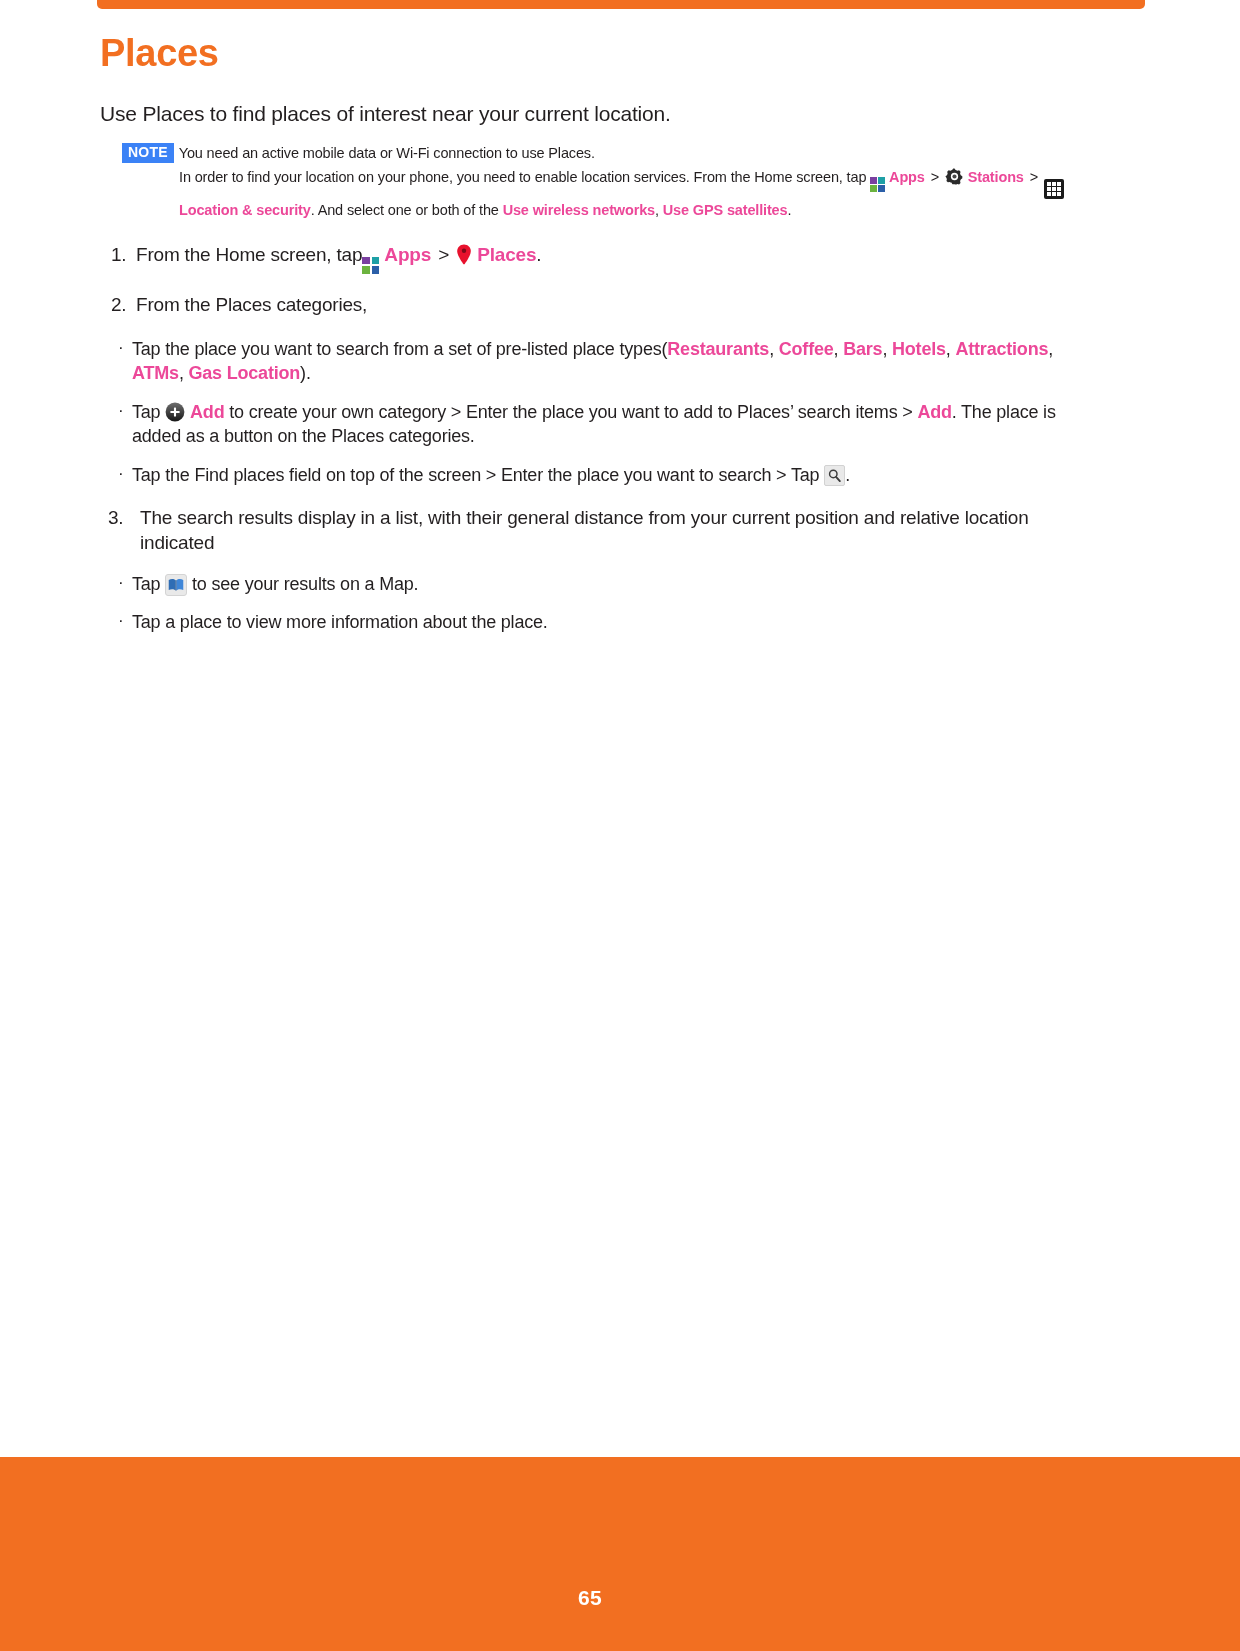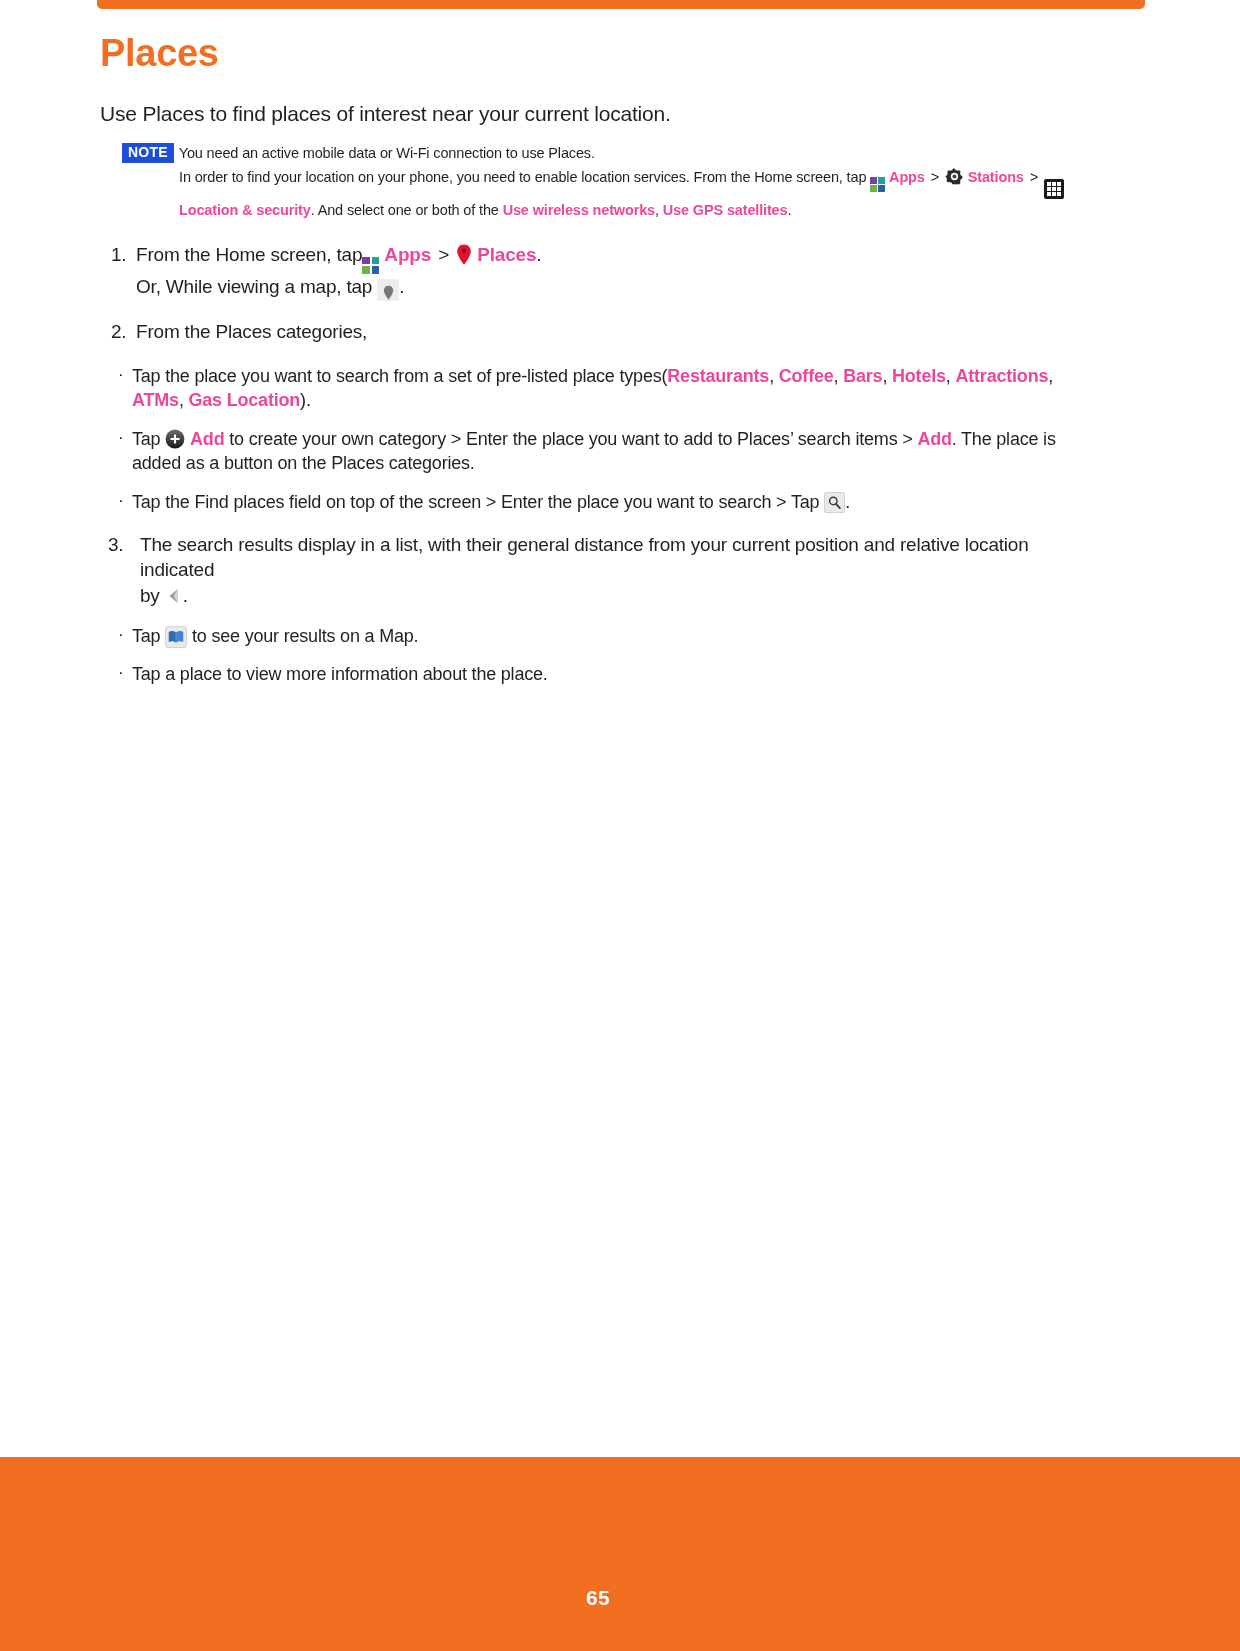--- a/index.html
+++ b/index.html
@@ -64,21 +64,21 @@
   .note-block {
     margin: 0 0 20px 22px;
     font-size: 14.5px;
     line-height: 1.62;
     color: #231f20;
     letter-spacing: -0.15px;
     position: relative;
   }
   .note-badge {
     display: inline-block;
-    background: #1d4ed8;
+    background: #3b82f6;
     color: #ffffff;
     font-weight: bold;
     font-size: 14px;
     padding: 1px 6px 2px 6px;
     line-height: 1.18;
     letter-spacing: 0.2px;
     vertical-align: 1px;
     margin-right: 5px;
   }
   .note-lines {
@@ -224,21 +224,21 @@
   .footer-bar {
     position: absolute;
     left: 0;
     top: 1457px;
     width: 1240px;
     height: 194px;
     background: #f26f21;
   }
   .footer-page-num {
     position: absolute;
-    left: 12px;
+    left: 4px;
     top: 1586px;
     width: 1172px;
     text-align: center;
     color: #ffffff;
     font-size: 21px;
     font-weight: bold;
     letter-spacing: 0.3px;
   }
 </style>
 </head>
@@ -298,28 +298,20 @@
           <i></i>
           <i></i>
         </span>
       <span class="ob">Apps</span>
       <span class="gt">&gt;</span>
       <svg class="icn icn-pin-red" viewBox="0 0 16 22">
         <path d="M8 0.5C4.2 0.5 1.2 3.4 1.2 7c0 4.7 5.6 12.3 6.2 13.1.3.4.9.4 1.2 0C9.2 19.3 14.8 11.7 14.8 7c0-3.6-3-6.5-6.8-6.5z" fill="#e8112d"></path>
         <circle cx="8" cy="6.8" r="2.2" fill="#7d0a1a"></circle>
       </svg>
       <span class="ob">Places</span><span>.</span>
-      <span class="sub">
-        <span>Or, While viewing a map, tap</span>
-        <span class="icn icn-pin-gray">
-          <svg viewBox="0 0 16 22" width="11" height="16" style="vertical-align:-3px">
-            <path d="M8 0.5C4.2 0.5 1.2 3.4 1.2 7c0 4.7 5.6 12.3 6.2 13.1.3.4.9.4 1.2 0C9.2 19.3 14.8 11.7 14.8 7c0-3.6-3-6.5-6.8-6.5z" fill="#777777"></path>
-          </svg>
-        </span><span>.</span>
-      </span>
     </div>
 
     <div class="step" style="margin-top:18px;">
       <span class="num">2.</span>
       <span>From the Places categories,</span>
     </div>
 
     <div class="bullets-wrap">
 
       <div class="bullet">
@@ -352,27 +344,20 @@
         <svg class="icn icn-search" viewBox="0 0 22 22">
           <circle cx="9.6" cy="9.2" r="4.3" fill="none" stroke="#3c3c3c" stroke-width="1.7"></circle>
           <line x1="12.8" y1="12.6" x2="17.2" y2="17.4" stroke="#3c3c3c" stroke-width="2.2" stroke-linecap="round"></line>
         </svg><span>.</span>
       </div>
     </div>
 
     <div class="step step3">
       <span class="num">3.</span>
       <span>The search results display in a list, with their general distance from your current position and relative location indicated</span>
-      <span class="sub">
-        <span>by</span>
-        <svg class="icn icn-arrow" viewBox="0 0 18 18">
-          <path d="M12.6 2.2 L4.4 9.0 L12.6 15.8 Z" fill="#9b9b9b"></path>
-          <path d="M12.6 2.2 L8.6 9.0 L12.6 15.8 Z" fill="#d2d2d2"></path>
-        </svg><span>.</span>
-      </span>
     </div>
 
     <div class="bullets-tail">
 
       <div class="bullet">
         <span class="dot">·</span>
         <span>Tap</span>
         <span class="icn icn-map">
           <svg viewBox="0 0 22 22" width="20" height="20">
             <path d="M3 5.5 C5.5 4, 8.6 4, 10.6 5.8 L10.6 17 C8.6 15.2, 5.5 15.2, 3 16.6 Z" fill="#2f6db5"></path>

